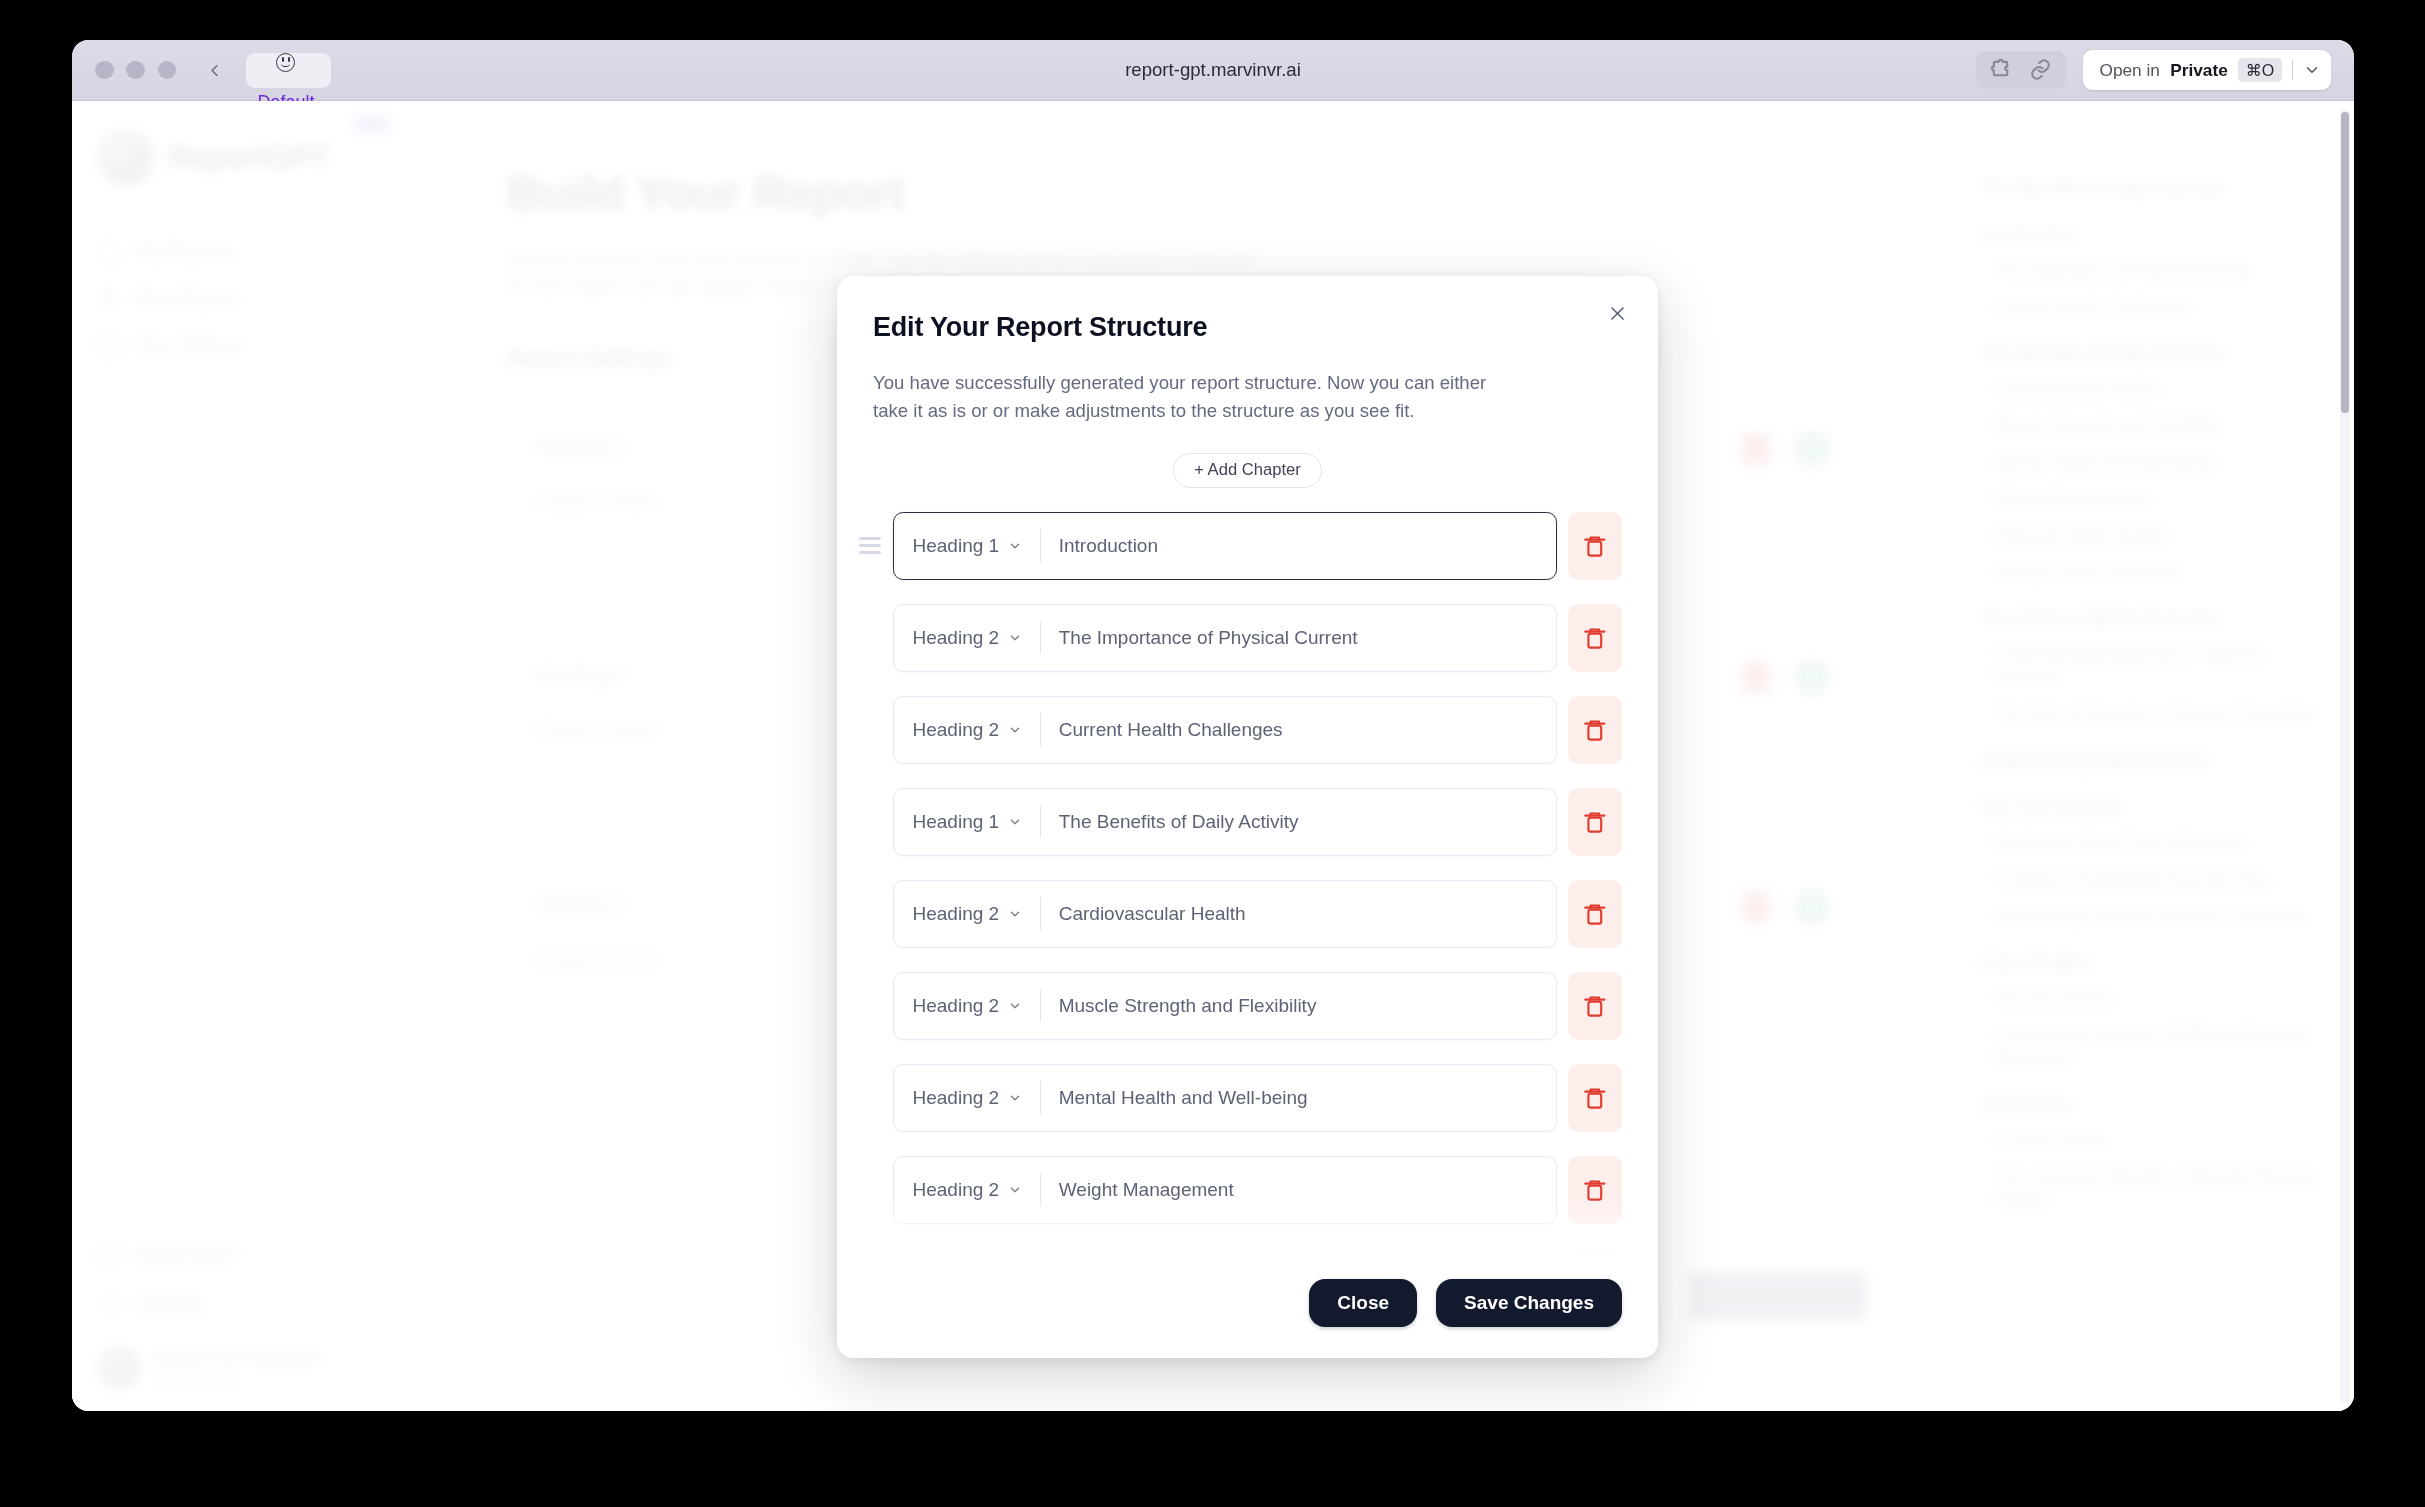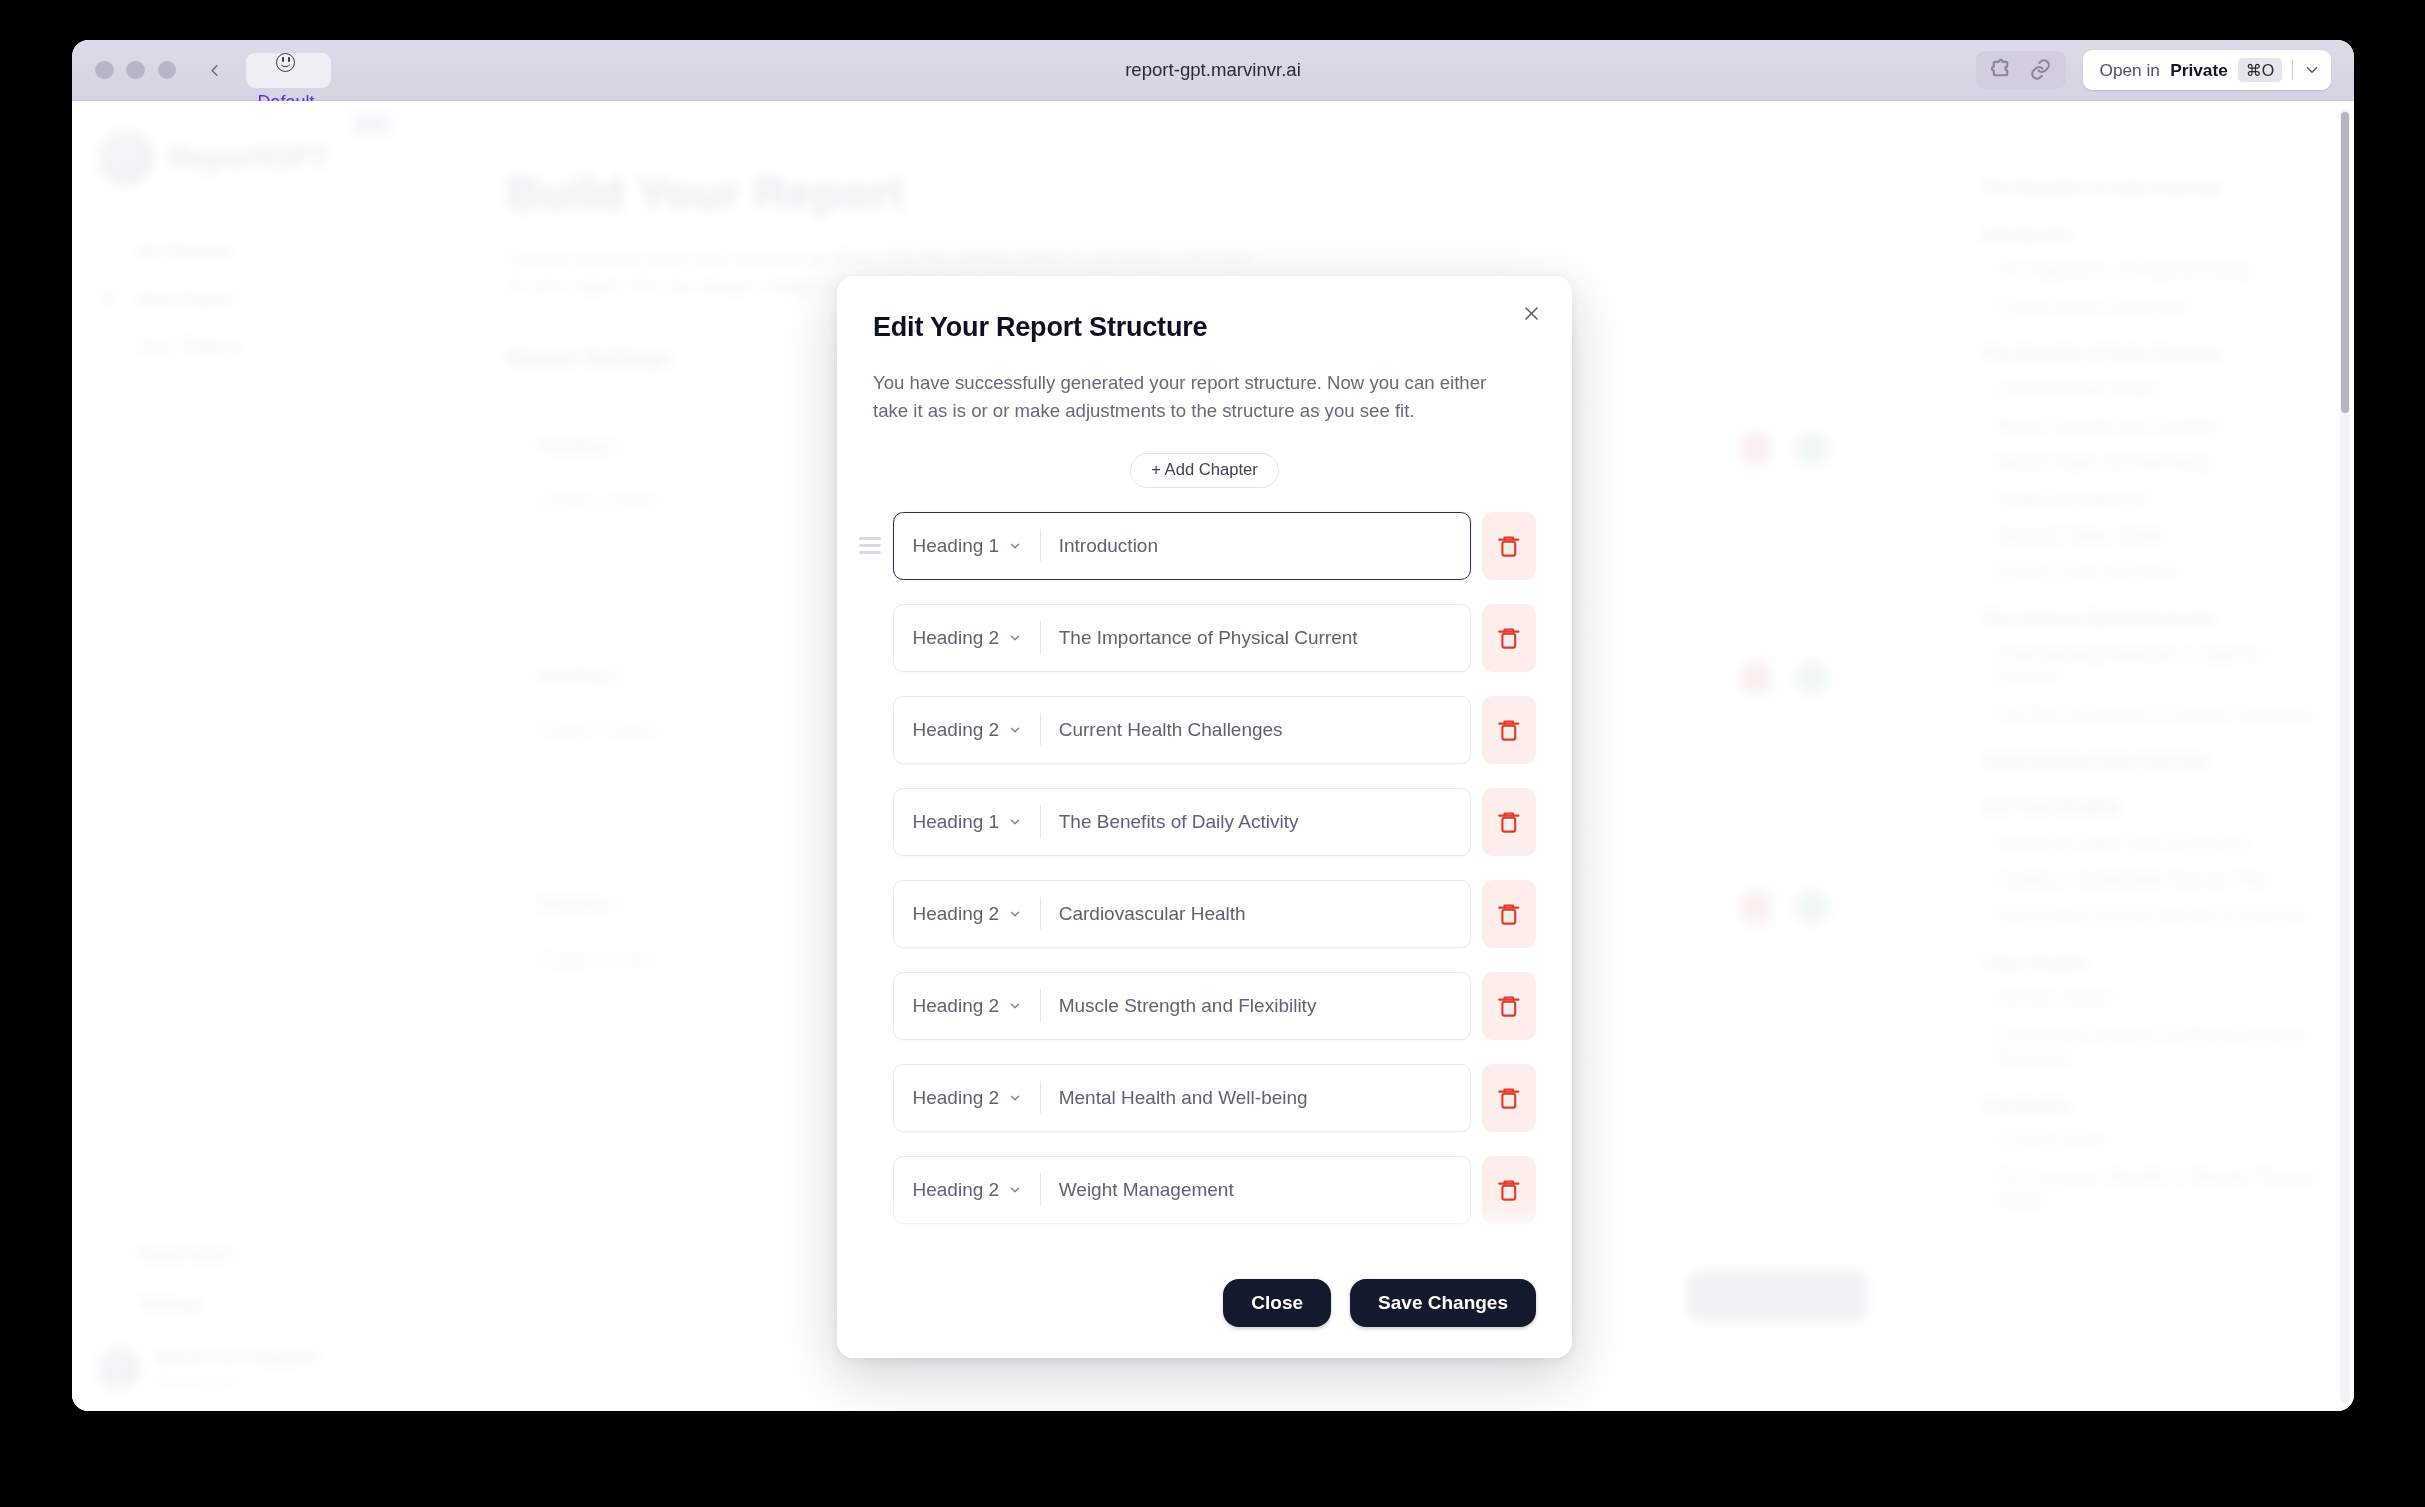--- a/index.html
+++ b/index.html
@@ -216,21 +216,21 @@
 
   
   #overlay {
     position: absolute; inset: 0;
     background: rgba(255,255,255,0.55);
   }
 
   #modal {
     position: absolute;
     left: 765px; top: 175px;
-    width: 735px; height: 1082px;
+    width: 821px; height: 1082px;
     background: #ffffff;
     border-radius: 16.6px;
     box-shadow: 0 19px 58px rgba(20,22,40,0.18), 0 2.6px 10.2px rgba(20,22,40,0.08);
     display: flex; flex-direction: column;
     overflow: hidden;
   }
 
   #modal-close {
     position: absolute; right: 25.6px; top: 23px;
     width: 29px; height: 29px;

